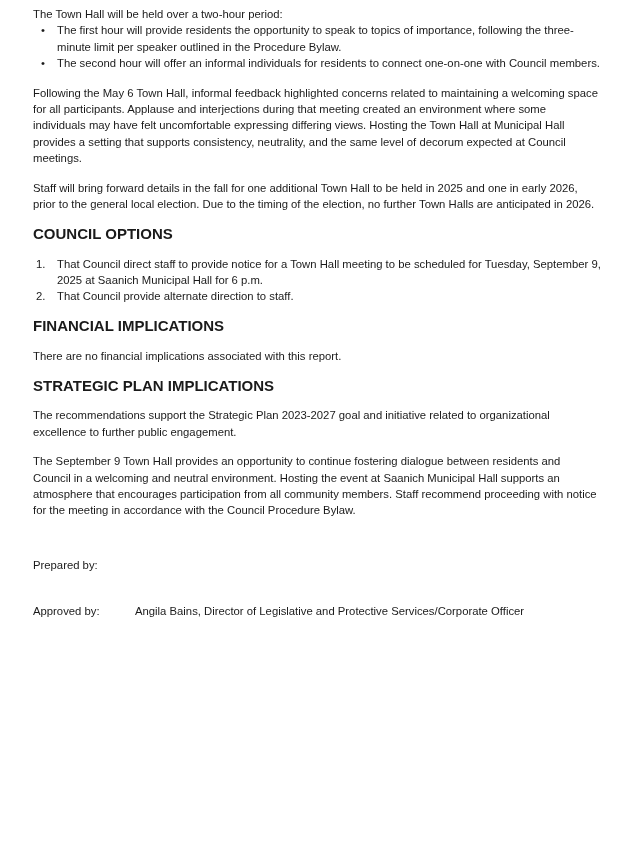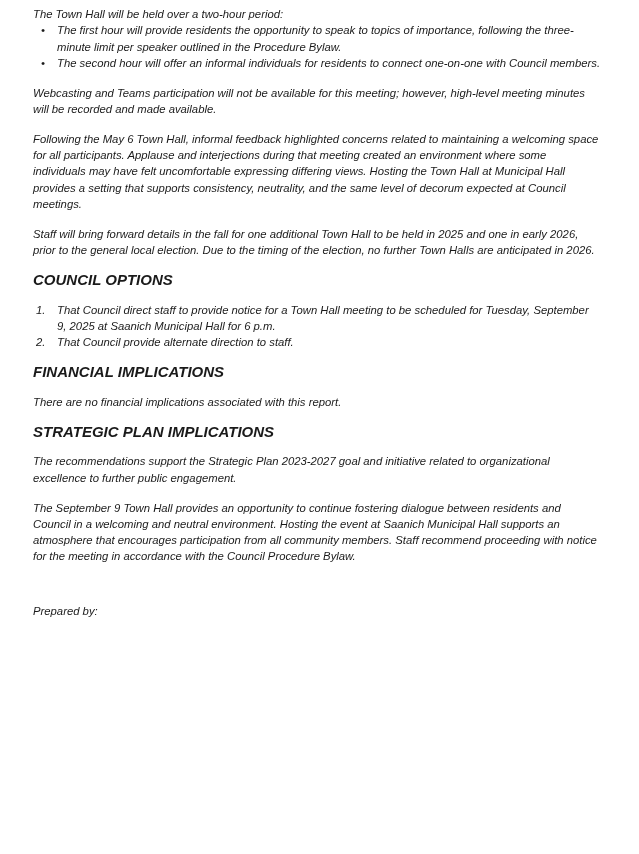--- a/index.html
+++ b/index.html
@@ -13,21 +13,20 @@
     width: 639px;
     height: 654px;
     background: #ffffff;
     box-sizing: border-box;
     padding: 6px 38px 0 33px;
     font-family: "Liberation Sans", "DejaVu Sans", sans-serif;
     font-size: 11.3px;
     line-height: 16.3px;
     color: #1a1a1a;
     overflow: hidden;
-    font-style: italic;
   }
   p.para {
     margin: 0 0 13.5px 0;
   }
   p.para.no-gap {
     margin-bottom: 0;
   }
   .heading {
     font-weight: bold;
     margin: 0 0 13.5px 0;
@@ -89,21 +88,20 @@
     <div class="list-item">
       <span class="marker bullet">•</span>
       <span class="list-item-text">The first hour will provide residents the opportunity to speak to topics of importance, following the three-minute limit per speaker outlined in the Procedure Bylaw.</span>
     </div>
     <div class="list-item">
       <span class="marker bullet">•</span>
       <span class="list-item-text">The second hour will offer an informal individuals for residents to connect one-on-one with Council members.</span>
     </div>
   </div>
 
-  <p class="para">Webcasting and Teams participation will not be available for this meeting; however, high-level meeting minutes will be recorded and made available.</p>
 
   <p class="para">Following the May 6 Town Hall, informal feedback highlighted concerns related to maintaining a welcoming space for all participants. Applause and interjections during that meeting created an environment where some individuals may have felt uncomfortable expressing differing views. Hosting the Town Hall at Municipal Hall provides a setting that supports consistency, neutrality, and the same level of decorum expected at Council meetings.</p>
 
   <p class="para">Staff will bring forward details in the fall for one additional Town Hall to be held in 2025 and one in early 2026, prior to the general local election. Due to the timing of the election, no further Town Halls are anticipated in 2026.</p>
 
   <div class="heading">COUNCIL OPTIONS</div>
 
   <div class="list">
     <div class="list-item">
       <span class="marker number">1.</span>
@@ -123,17 +121,21 @@
 
   <p class="para">The recommendations support the Strategic Plan 2023-2027 goal and initiative related to organizational excellence to further public engagement.</p>
 
 
   <p class="para">The September 9 Town Hall provides an opportunity to continue fostering dialogue between residents and Council in a welcoming and neutral environment. Hosting the event at Saanich Municipal Hall supports an atmosphere that encourages participation from all community members. Staff recommend proceeding with notice for the meeting in accordance with the Council Procedure Bylaw.</p>
 
   <div class="signature-block">
     <div class="sig-row">
       <span class="sig-label">Prepared by:</span>
     </div>
+    <div class="sig-row">
+      <span class="sig-label">Approved by:</span>
+      <span class="sig-name">Angila Bains, Director of Legislative and Protective Services/Corporate Officer</span>
+    </div>
   </div>
 
   <div class="page-footer">Page 2 of 3</div>
 
 </div>
 
 </body></html>

